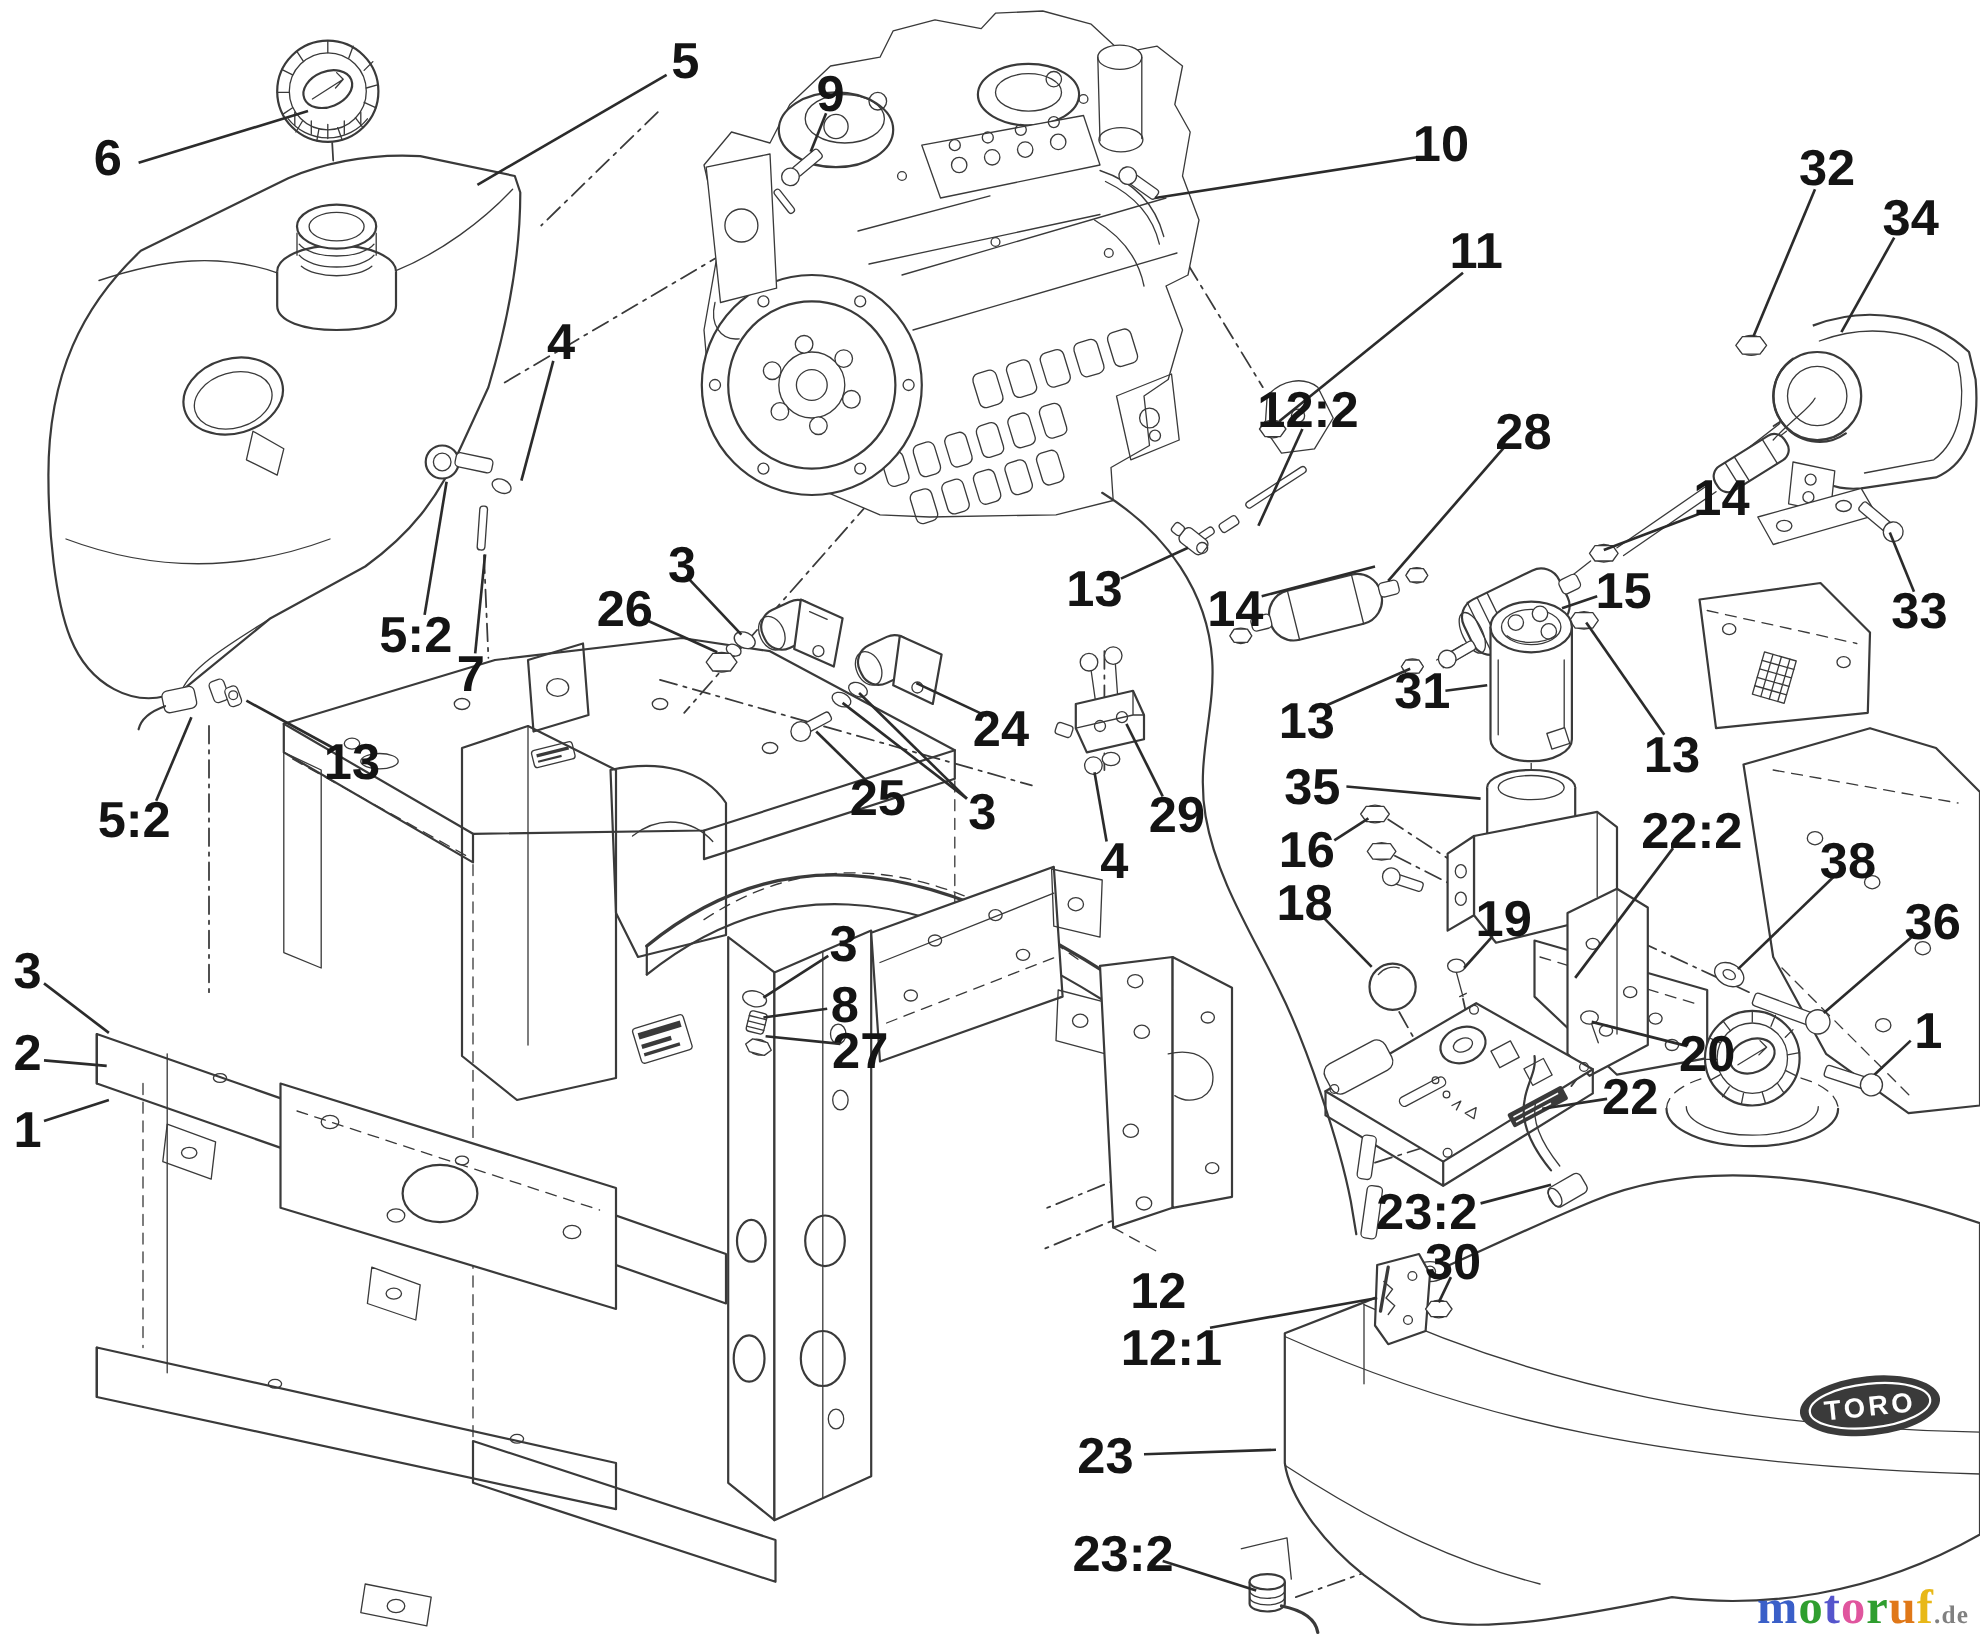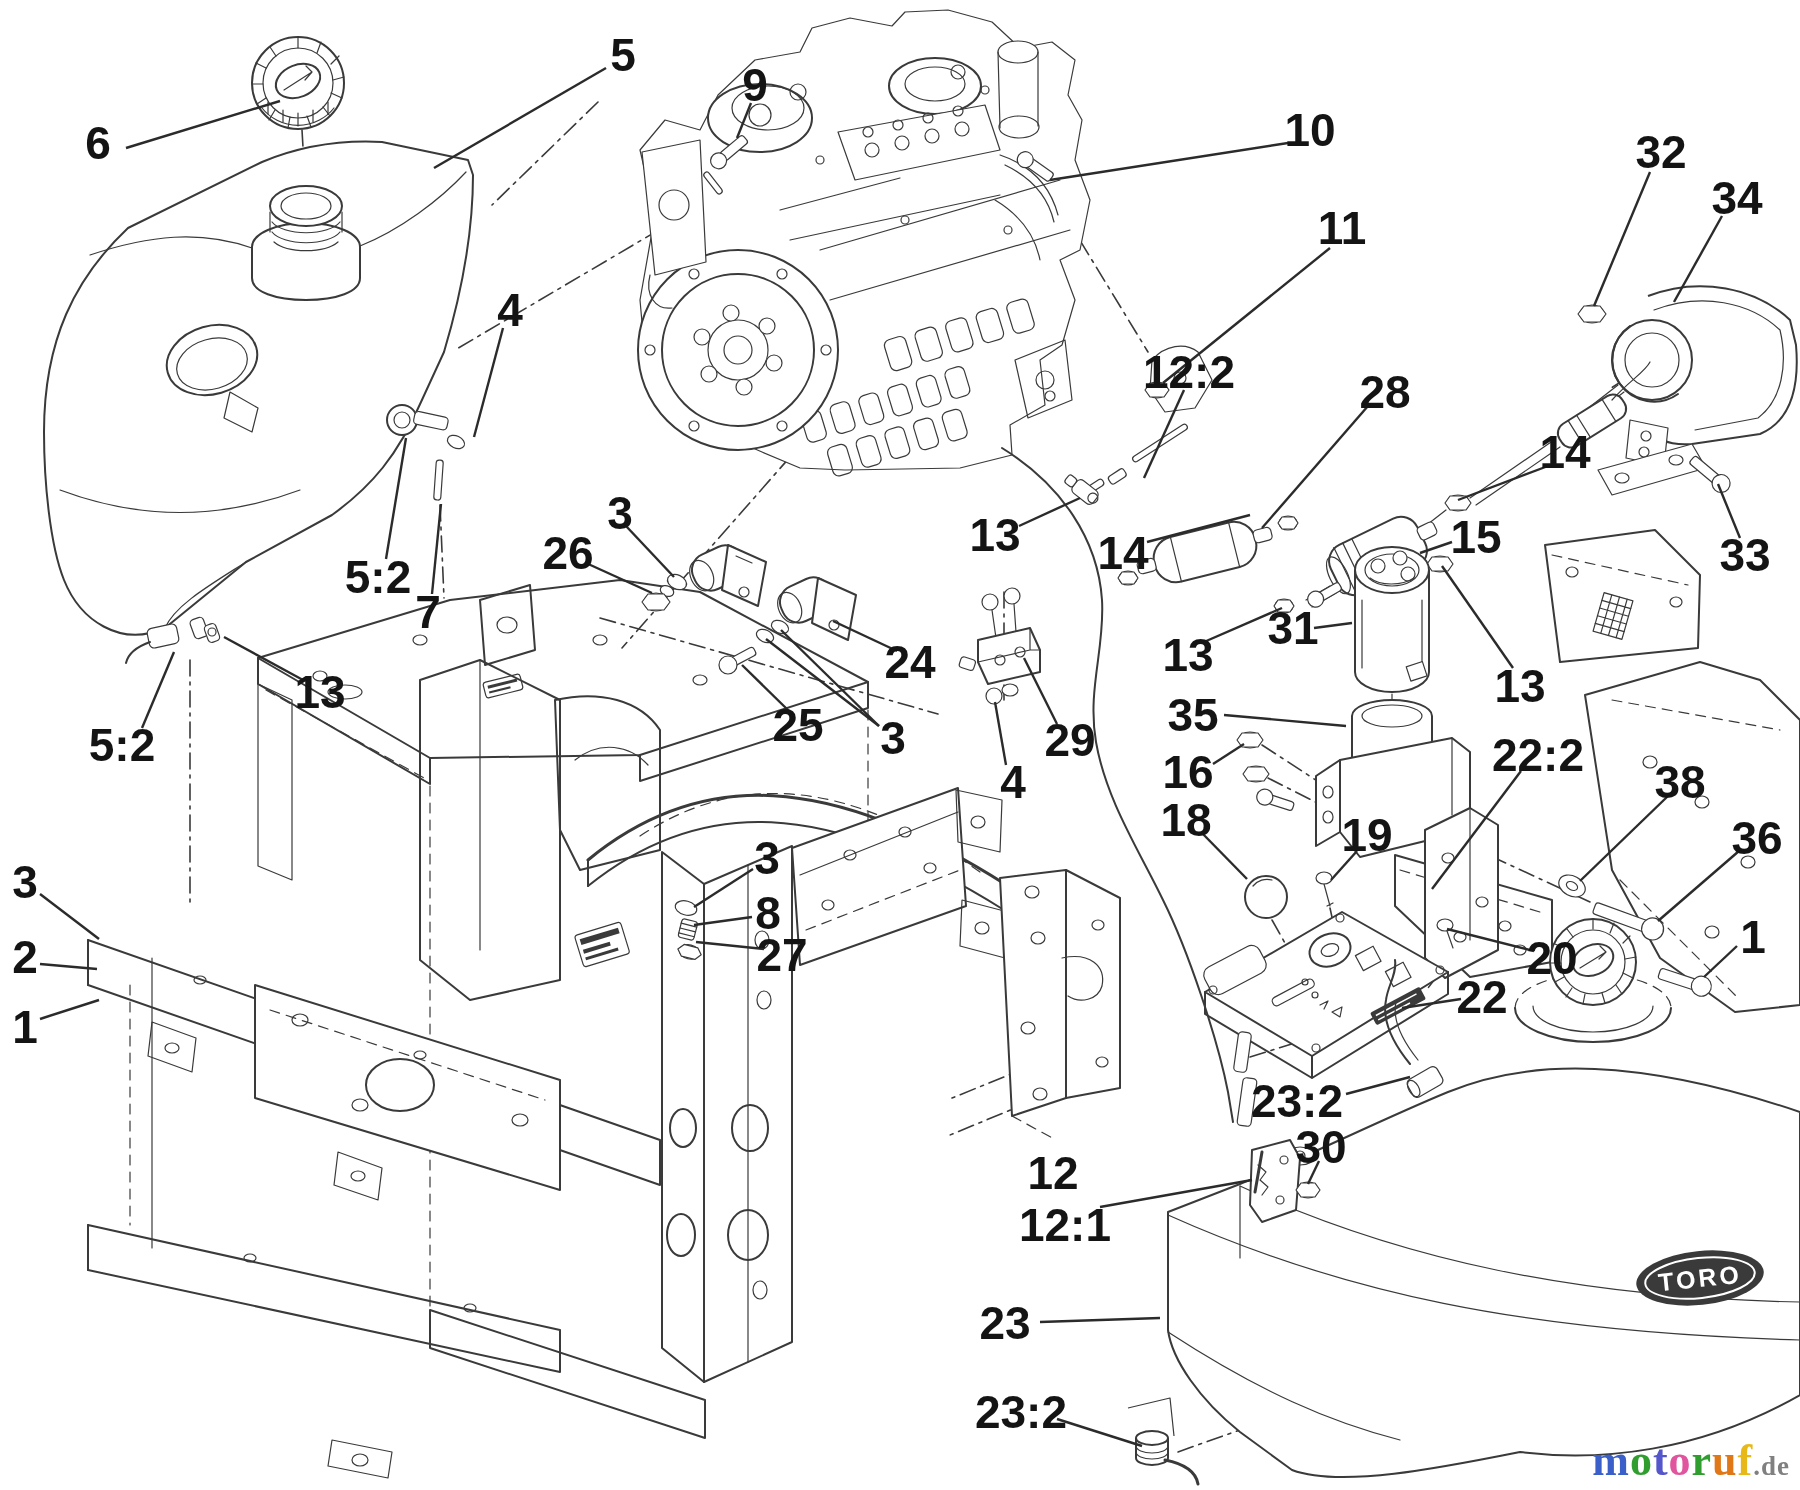--- a/index.html
+++ b/index.html
@@ -10,21 +10,21 @@
   .lnf{stroke:#3a3a3a;stroke-width:2;fill:#ffffff;stroke-linejoin:round;}
   .thin{stroke-width:1.2;}
   .thick{stroke-width:3;}
   .dash{stroke-dasharray:10 7;}
   .dashdot{stroke-dasharray:16 6 3 6;stroke-width:1.6;}
   .dk{fill:#3a3a3a;stroke:none;}
   .callout-text{font-family:"Liberation Sans",sans-serif;font-weight:700;font-size:46px;fill:#141414;}
   .leader{stroke:#2b2b2b;stroke-width:2.4;fill:none;}
   #watermark{position:absolute;right:10px;bottom:4px;font-family:"Liberation Serif","DejaVu Serif",serif;
     font-weight:700;font-size:44px;letter-spacing:1px;}
-  #watermark .suffix{font-size:27px;font-weight:700;}
+  #watermark .suffix{font-size:23px;font-weight:700;}
 </style>
 </head>
 <body>
 
 <div id="stage">
 <svg width="1800" height="1490" viewBox="0 0 1800 1490">
 
   <g class="ln dashdot">
     <path d="M893,340 L622,648"></path>
     <path d="M1048,188 L1148,352"></path>

